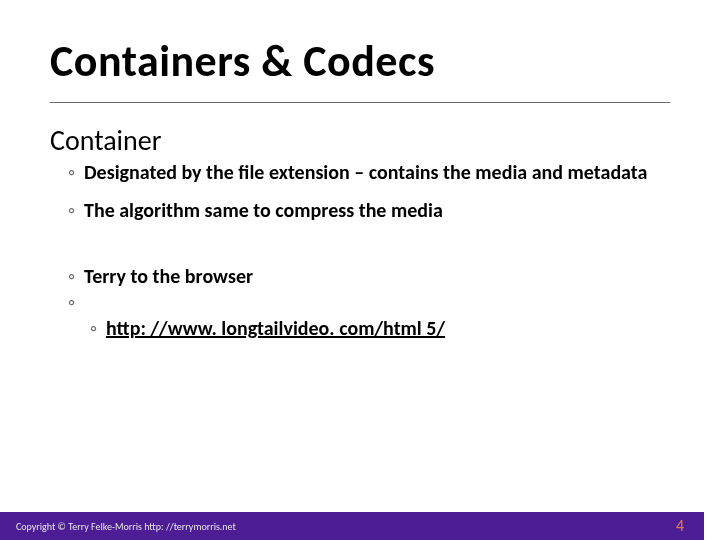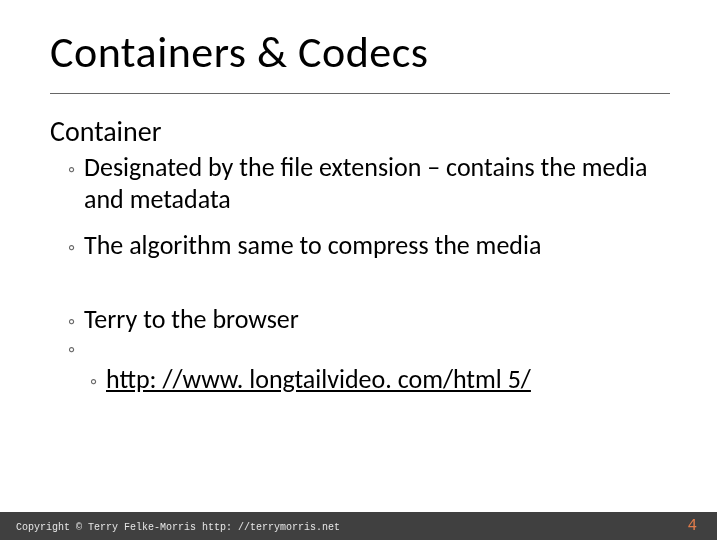--- a/index.html
+++ b/index.html
@@ -1,28 +1,28 @@
 <!DOCTYPE html>
 <html><head>
 <meta charset="utf-8">
 <style>
   * { margin: 0; padding: 0; box-sizing: border-box; }
   html, body { width: 720px; height: 540px; overflow: hidden; font-family: "Segoe UI", "Calibri", Arial, sans-serif; background: #fff; color: #000; }
   .slide { position: relative; width: 720px; height: 540px; padding: 20px 50px 0 50px; }
-  .title { font-size: 44px; font-weight: 400; letter-spacing: 0.5px; margin-top: 5px; margin-bottom: 14px; }
+  .title { font-size: 44px; font-weight: 700; letter-spacing: 0.5px; margin-top: 14px; margin-bottom: 14px; }
   .hr { border: none; border-top: 1px solid #666; margin-bottom: 18px; }
   .section-head { font-size: 28px; font-weight: 400; margin-top: 20px; }
   .bullet-row { display: flex; align-items: baseline; gap: 4px; padding-left: 18px; margin-top: 2px; }
   .bullet-mark { font-size: 20px; color: #666; flex: 0 0 auto; min-width: 12px; }
-  .bullet-text { font-size: 26px; font-weight: 400; }
+  .bullet-text { font-size: 20px; font-weight: 700; }
   .subbullet-row { display: flex; align-items: baseline; gap: 4px; padding-left: 40px; margin-top: 2px; }
   .gap { height: 12px; }
   .big-gap { height: 40px; }
   .link { text-decoration: underline; }
-  .footer-bar { position: absolute; left: 0; right: 3px; bottom: 0; height: 28px; background: #404040; font-family: Liberation Mono, monospace; }
+  .footer-bar { position: absolute; left: 0; right: 16px; bottom: 0; height: 28px; background: #4c1d95; }
   .copyright { position: absolute; left: 16px; bottom: 7px; font-size: 10px; color: #e6e6e6; }
   .page-num { position: absolute; right: 20px; bottom: 5px; font-size: 16px; color: #e07b4a; }
 </style>
 </head>
 <body>
 
 <div class="slide">
 
   <div class="title">Containers &amp; Codecs</div>
   <hr class="hr">

